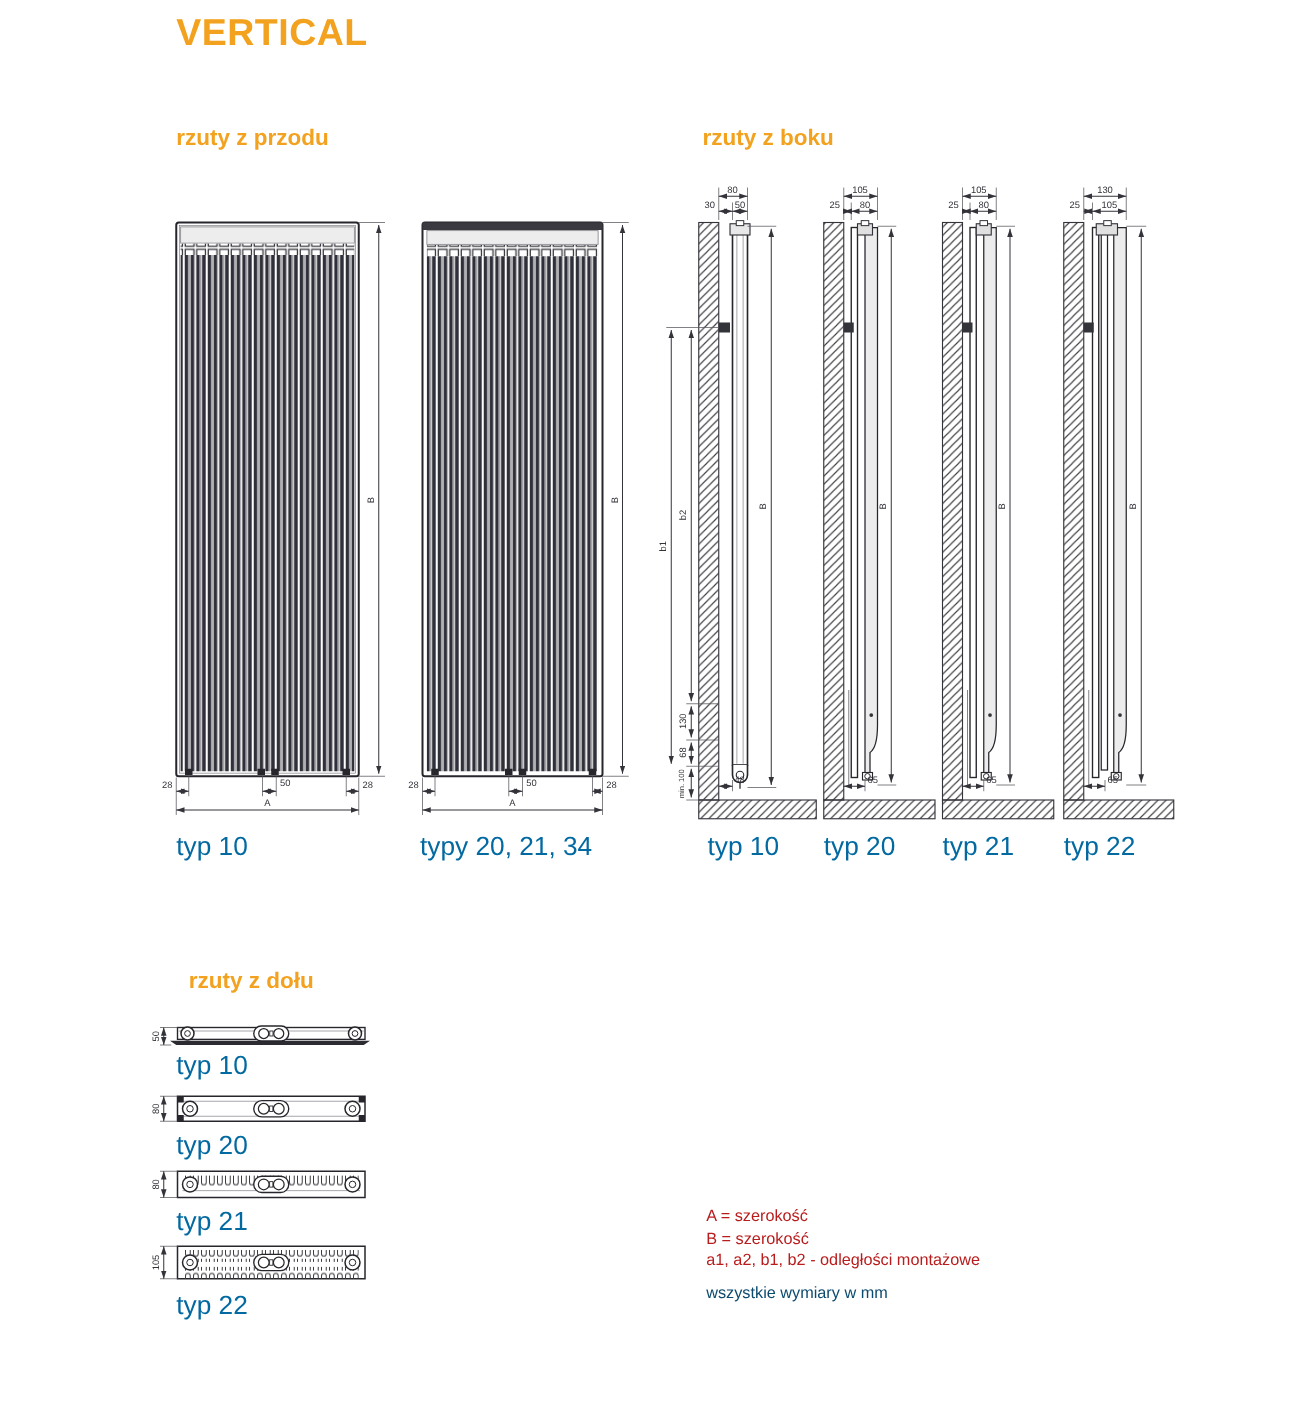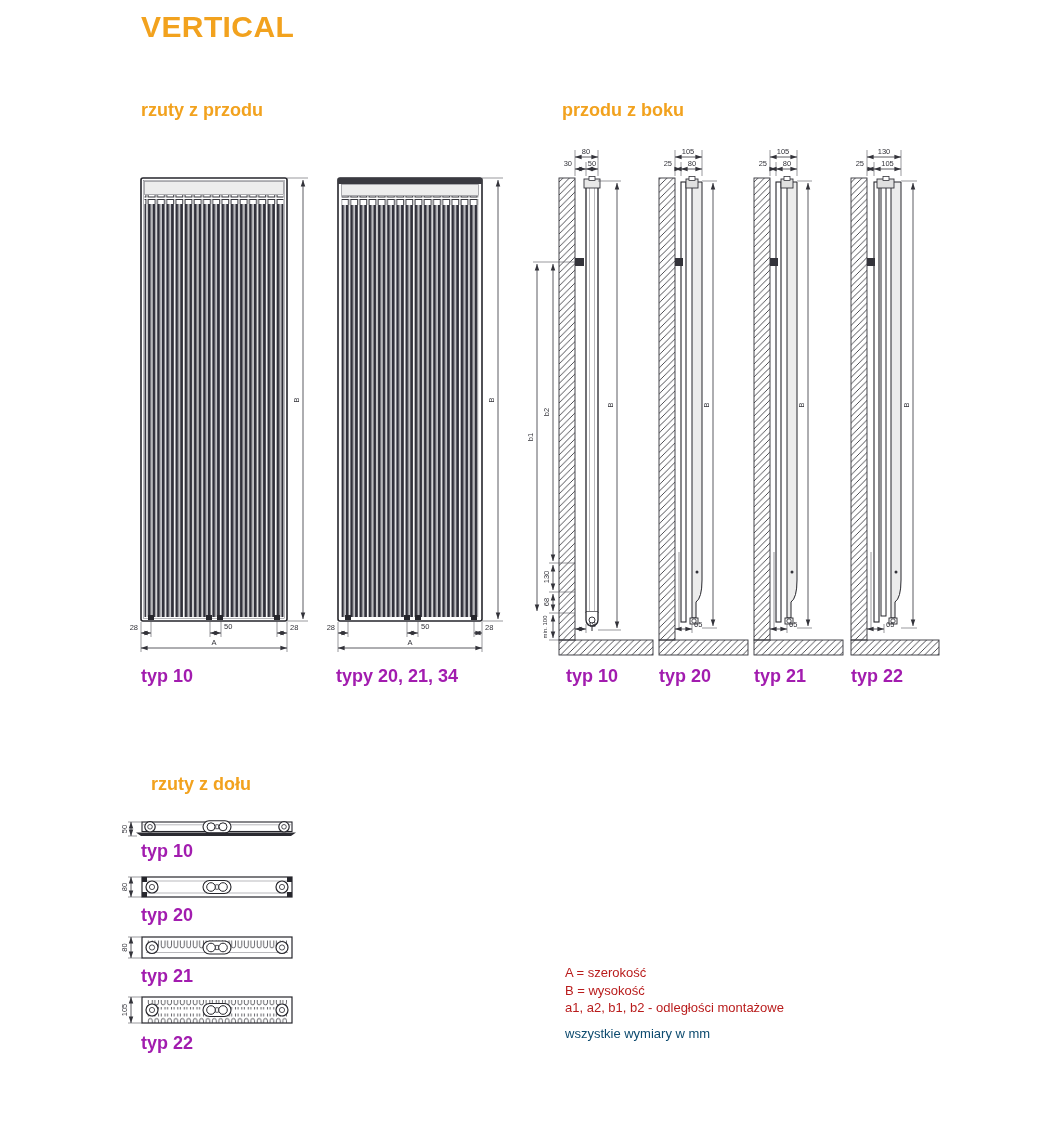--- a/index.html
+++ b/index.html
@@ -1,59 +1,59 @@
 <!DOCTYPE html>
 <html><head>
 <meta charset="utf-8">
 <style>
   html,body{margin:0;padding:0;background:#fff;}
   .page{position:relative;width:1048px;height:1126px;background:#fff;overflow:hidden;
         font-family:"Liberation Sans","DejaVu Sans",sans-serif;}
   .abs{position:absolute;}
   .title{left:141px;top:10px;font-size:30px;font-weight:800;color:#F2A21E;letter-spacing:.4px;}
   .heading{font-size:18px;font-weight:700;color:#F2A21E;}
-  .vlabel{font-size:18px;font-weight:700;color:#a21caf;}
+  .vlabel{font-size:21px;font-weight:400;color:#0369a1;}
   .legend{left:565px;top:964px;font-size:13px;color:#b91c1c;line-height:17.5px;}
   .legend div{white-space:nowrap;}
   .note{left:565px;top:1026px;font-size:13px;color:#0c4a6e;}
   svg.drawing{position:absolute;left:0;top:0;}
   svg text{font-family:"Liberation Sans","DejaVu Sans",sans-serif;}
   .dim{font-size:7.5px;fill:#33333A;}
   .dimS{font-size:6px;fill:#33333A;}
   .dl{stroke:#33333A;stroke-width:.8;marker-start:url(#mArr);marker-end:url(#mArr);}
   .xl{stroke:#55555C;stroke-width:.6;}
   .dr{stroke:#26262C;fill:#fff;}
   .thin{stroke:#8A8A90;stroke-width:.6;}
 </style>
 </head>
 <body>
 
 <div class="page">
 
   <div class="abs title">VERTICAL</div>
   <div class="abs heading" style="left:141px;top:100px;">rzuty z przodu</div>
-  <div class="abs heading" style="left:562px;top:100px;">przodu z boku</div>
+  <div class="abs heading" style="left:562px;top:100px;">rzuty z boku</div>
   <div class="abs heading" style="left:151px;top:774px;">rzuty z dołu</div>
 
   <div class="abs vlabel" style="left:141px;top:666px;">typ 10</div>
   <div class="abs vlabel" style="left:336px;top:666px;">typy 20, 21, 34</div>
 
   <div class="abs vlabel" style="left:566px;top:666px;">typ 10</div>
   <div class="abs vlabel" style="left:659px;top:666px;">typ 20</div>
   <div class="abs vlabel" style="left:754px;top:666px;">typ 21</div>
   <div class="abs vlabel" style="left:851px;top:666px;">typ 22</div>
 
   <div class="abs vlabel" style="left:141px;top:841px;">typ 10</div>
   <div class="abs vlabel" style="left:141px;top:905px;">typ 20</div>
   <div class="abs vlabel" style="left:141px;top:966px;">typ 21</div>
   <div class="abs vlabel" style="left:141px;top:1033px;">typ 22</div>
 
   <div class="abs legend">
     <div>A = szerokość</div>
-    <div>B = wysokość</div>
+    <div>B = szerokość</div>
     <div>a1, a2, b1, b2 - odległości montażowe</div>
   </div>
   <div class="abs note">wszystkie wymiary w mm</div>
 
   <svg class="drawing" width="1048" height="1126" viewBox="0 0 1048 1126">
     <defs>
       <pattern id="pFins" width="9.2" height="8" patternUnits="userSpaceOnUse">
         <rect width="9.2" height="8" fill="#fff"></rect>
         <rect x="0.6" width="2.8" height="8" fill="#30303A"></rect>
         <rect x="3.9" width="1" height="8" fill="#9A9AA0"></rect>

